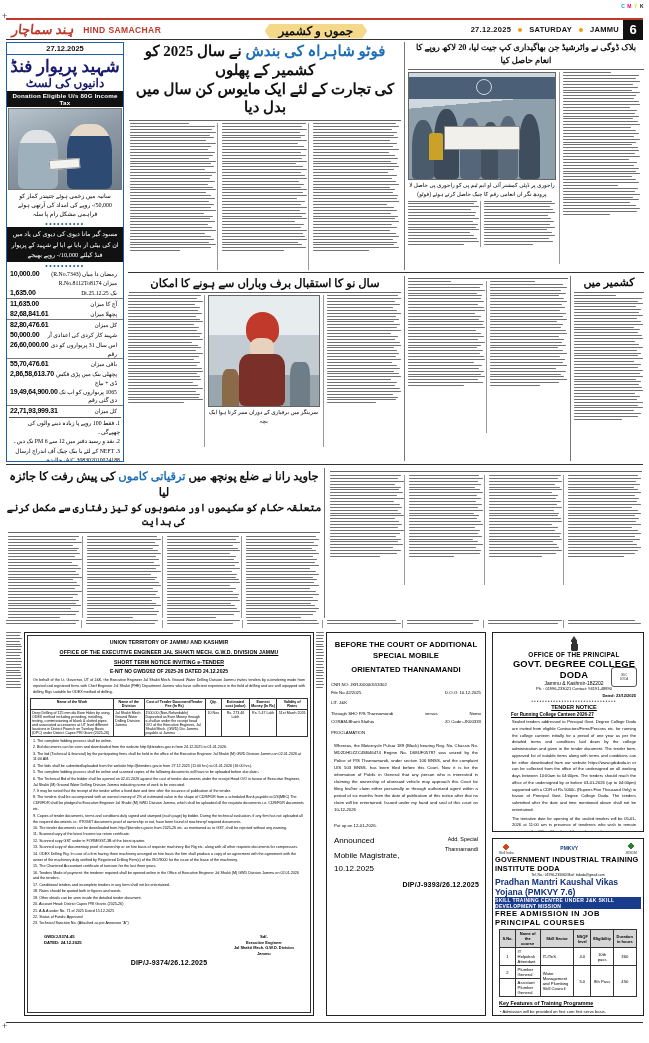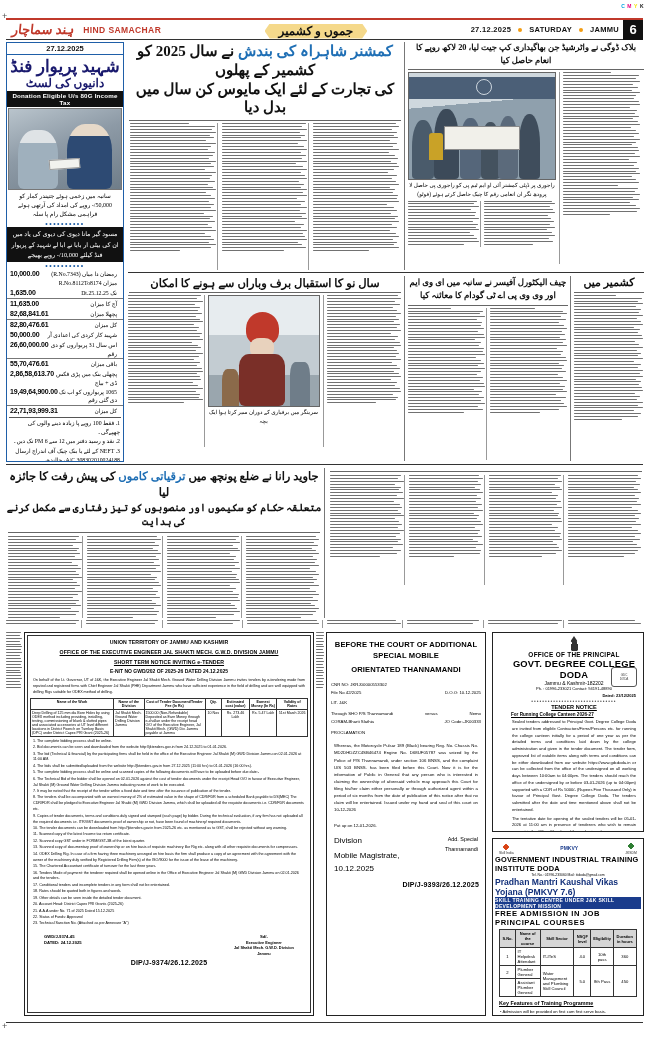--- a/index.html
+++ b/index.html
@@ -259,21 +259,21 @@
       <div class="note-row">2.  نقد و رسید دفتر میں 12 سے 6 PM تک دیں۔</div>
       <div class="note-row">3.  NEFT کے لئے یا بنک چیک آف اندراج ارسال</div>
       <div class="note-row">A/C 308302010024188، جالندھر</div>
 
     </div>
 
   </div>
 
   <div class="article" style="left:128px;top:42px;width:274px;height:228px;">
     <div class="headline" style="font-size:15px;text-align:center;padding:0 2px;">
-      <span class="hi">کمشنر شاہراہ کی بندش</span>
+      <span class="hi">فوٹو شاہراہ کی بندش</span>
       <span>نے سال 2025 کو کشمیر کے پھلوں</span>
       <div>کی تجارت کے لئے ایک مایوس کن سال میں بدل دیا</div>
     </div>
     <div style="border-top:.6px solid #666;margin:3px 1px 2px;"></div>
     <div class="artbody txt tight" style="height:175px;padding:0 2px;">
       <div class="artcol col-rule">
         <i style="width:68%"></i>
           <i style="width:98%"></i>
           <i style="width:95%"></i>
           <i style="width:99%"></i>
@@ -627,24 +627,20 @@
           <i style="width:95%"></i>
           <i style="width:92%"></i>
           <i style="width:66%"></i>
       </div>
     </div>
   </div>
 
   <div style="position:absolute;left:404px;top:276px;width:0;height:185px;border-left:.8px solid #777;"></div>
 
   <div class="article" style="left:408px;top:276px;width:160px;height:185px;">
-    <div class="headline" style="font-size:8.6px;text-align:center;line-height:1.55;">
-      <div>چیف الیکٹورل آفیسر نے سانبہ میں ای وی ایم</div>
-      <div>اور وی وی پی اے ٹی گودام کا معائنہ کیا</div>
-    </div>
     <div style="border-top:.6px solid #666;margin:2px 0;"></div>
     <div style="display:flex;gap:3px;height:152px;" class="txt tight">
       <div class="artcol col-rule">
         <i style="width:55%"></i>
           <i style="width:96%"></i>
           <i style="width:92%"></i>
           <i style="width:99%"></i>
           <i style="width:89%"></i>
           <i style="width:95%"></i>
           <i style="width:93%"></i>
@@ -1137,21 +1133,21 @@
         <div style="display:flex;justify-content:space-between;">
           <span>CORAM-Bharti Slathia</span>
           <span>JO Code:-JK00333</span>
         </div>
         <div style="margin-top:3px;">PROCLAMATION</div>
       </div>
       <div class="court-b" style="text-align:justify;margin-top:4px;">Whereas, the Motorcycle Pulsar 189 (Black) bearing Reg. No. Chassis No. MD2DHDZZC4SB46474 Engine No. D68UF05787 was seized by the Police of P/S Thannamandi, under section 106 BNSS, and the complaint U/S 503 BNSS. has been filed before this Court. Now it is for the information of Public in General that any person who is interested in claiming the ownership of aforesaid vehicle may approach this Court for filing his/her claim either personally or through authorized agent within a period of six months from the date of publication of this notice after that no claim will be entertained. Issued under my hand and seal of this court on 10-12-2026</div>
       <div style="font-size:4.3px;margin:8px 3px 0;">Put up on 12-01-2026.</div>
       <div style="display:flex;justify-content:space-between;align-items:flex-start;margin:8px 3px 0;">
         <div>
-          <div style="font-size:8px;">Division</div>
+          <div style="font-size:8px;">Announced</div>
           <div style="font-size:8px;margin-top:6px;">Mobile Magistrate,</div>
           <div style="font-size:8px;margin-top:4px;">10.12.2025</div>
         </div>
         <div style="text-align:right;">
           <div style="font-size:5.4px;">Add. Special</div>
           <div style="font-size:5.4px;margin-top:4px;">Thannamandi</div>
         </div>
       </div>
       <div class="dip" style="text-align:right;margin-top:8px;padding-right:2px;">DIP/J-9393/26.12.2025</div>
     </div>

